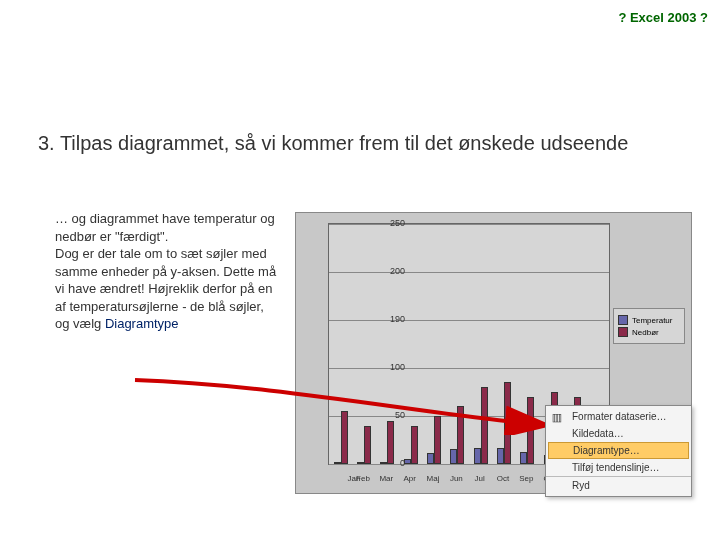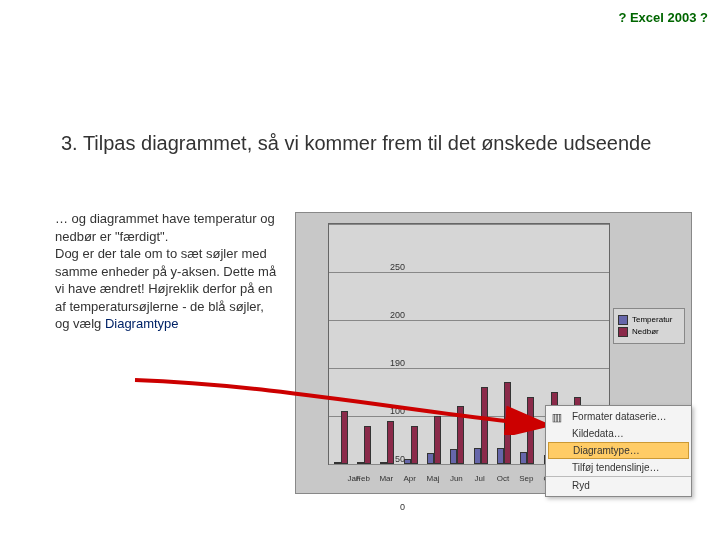--- a/index.html
+++ b/index.html
@@ -16,21 +16,21 @@
     position: absolute;
     top: 10px;
     right: 12px;
     font-size: 13px;
     font-weight: bold;
     color: #006600;
   }
   .title {
     position: absolute;
     top: 130px;
-    left: 61px;
+    left: 38px;
     right: 40px;
     font-size: 20px;
     color: #333;
     line-height: 1.3;
   }
   .body-text {
     position: absolute;
     top: 210px;
     left: 55px;
     width: 225px;
@@ -63,21 +63,20 @@
     border-top: 1px solid #888;
   }
   .tick-label {
     position: absolute;
     right: 286px;
     width: 30px;
     text-align: right;
     font-size: 9px;
     color: #333;
     transform: translateY(-50%);
-    margin-top: 44px;
   }
   .x-label {
     position: absolute;
     bottom: 10px;
     width: 20px;
     text-align: center;
     font-size: 8px;
     color: #333;
   }
   .legend {
@@ -85,20 +84,21 @@
     top: 95px;
     right: 6px;
     width: 62px;
     background: #d6d6d6;
     border: 1px solid #888;
     padding: 4px;
     font-size: 8px;
   }
   .legend-item {
     display: flex;
+    align-items: center;
     margin: 2px 0;
   }
   .legend-swatch {
     width: 8px; height: 8px;
     margin-right: 4px;
     border: 1px solid #333;
   }
   .bar {
     position: absolute;
     bottom: 0;

